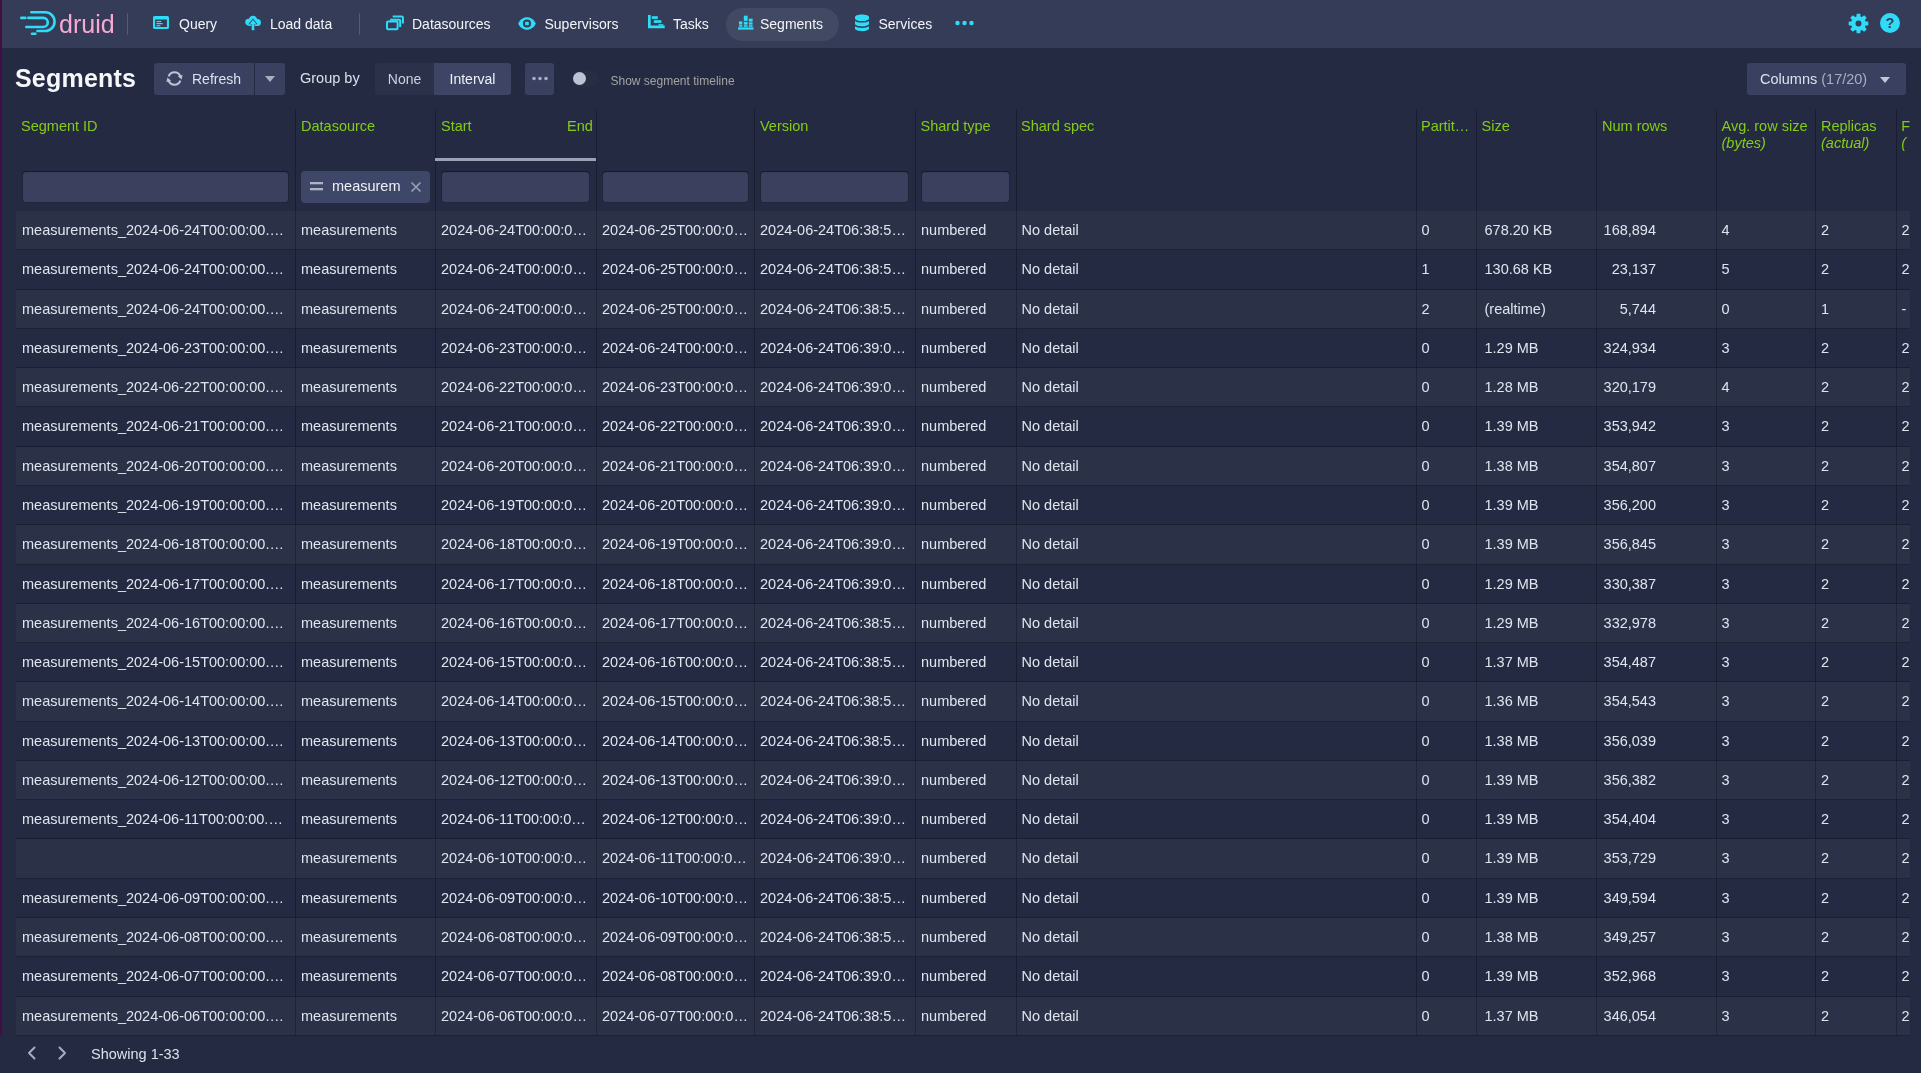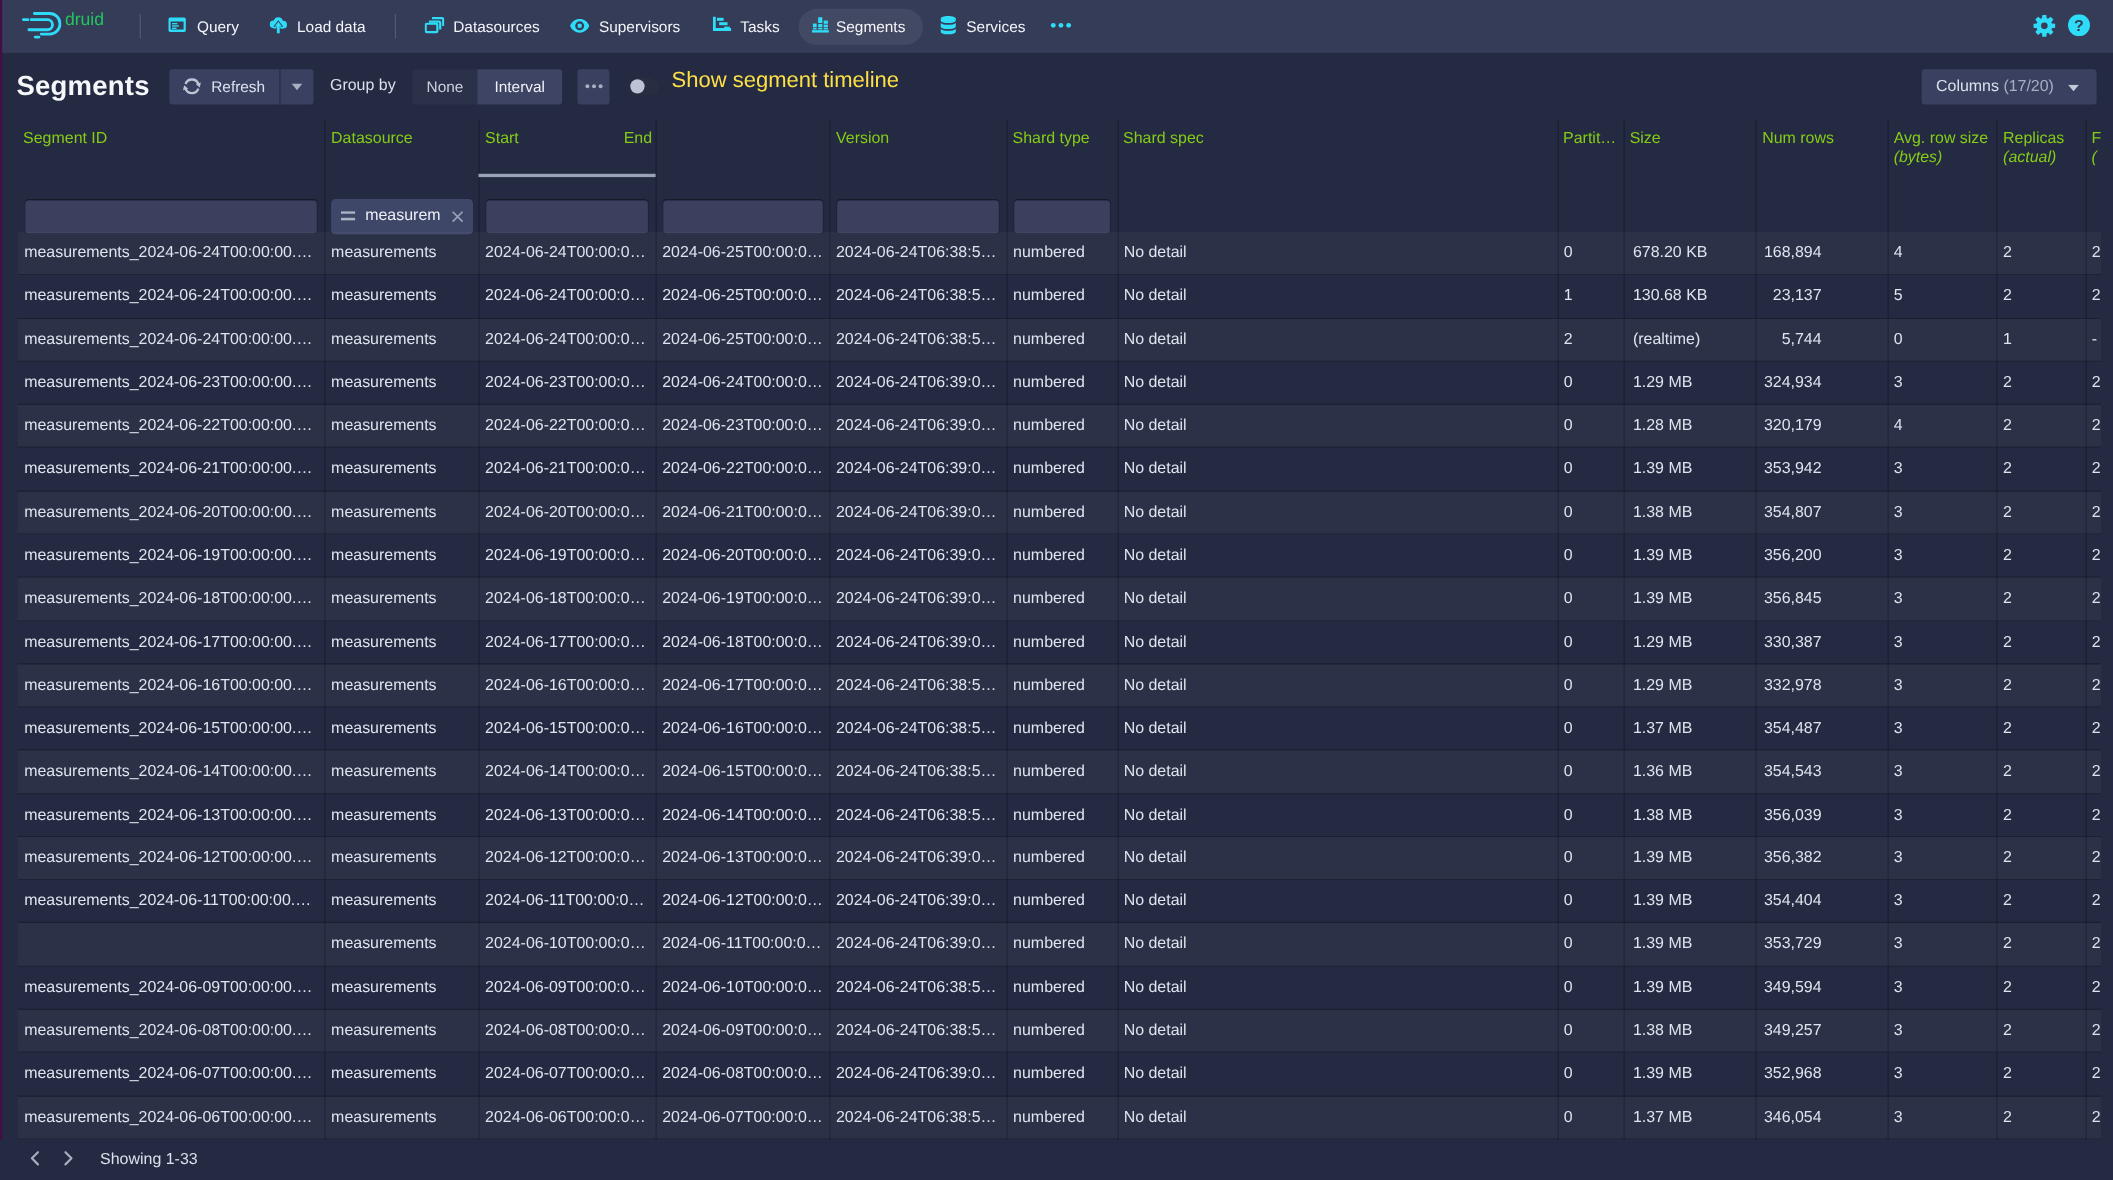--- a/index.html
+++ b/index.html
@@ -20,29 +20,29 @@
    color:#dde1ec; font-size:14px; }
 #btn-refresh { left:154px; width:100px; border-radius:3px 0 0 3px; }
 #btn-caret { left:255px; width:30px; border-radius:0 3px 3px 0; }
 #lbl-group { position:absolute; left:300px; top:21.5px; font-size:14.5px; color:#dce0eb; }
 #btn-none { left:375px; width:59px; background:#2b3149; border-radius:3px 0 0 3px; color:#ccd1df; }
 #btn-interval { left:434px; width:77px; background:#3d4464; border-radius:0 3px 3px 0; color:#eef1f7; }
 #btn-dots { left:525px; width:29px; }
 .btn .lab { position:absolute; top:8px; width:100%; text-align:center; }
 #switch-track { position:absolute; left:571.5px; top:22.5px; width:27.5px; height:16px; border-radius:8px; background:#282d41; }
 #switch-knob { position:absolute; left:572.7px; top:23.9px; width:13.4px; height:13.4px; border-radius:6.7px; background:#bcc3d4; }
-#lbl-timeline { position:absolute; left:610.5px; top:14px; font-size:20px; color:#fde047; }
+#lbl-timeline { position:absolute; left:610.5px; top:26px; font-size:12px; color:#a3a3a3; }
 #btn-cols { left:1747px; width:159px; top:15px; }
 
 #table { position:absolute; left:0; top:107px; width:1921px; height:929px; }
 .vline { position:absolute; top:2px; bottom:0; width:1px; background:rgba(9,13,25,0.42); }
 .hcell { position:absolute; top:11px; font-size:14.5px; color:#84cc16; }
 .hcell .sub { font-style:italic; display:block; margin-top:1px; }
 #sortbar { position:absolute; left:435px; top:51px; width:161px; height:3px; background:#9aa2b8; }
-#fltrow { position:absolute; left:0; top:64px; width:1684px; height:50px; }
+#fltrow { position:absolute; left:0; top:54px; width:1684px; height:50px; }
 .flt { position:absolute; top:10px; height:32px; background:#3a405e; border-radius:4px;
   box-shadow: inset 0 0 0 1px rgba(12,16,28,0.55), inset 0 1px 1px rgba(12,16,28,0.55); }
 #ftag { background:#3f4768; box-shadow:none; }
 .row { position:absolute; left:16px; width:1894px; overflow:hidden; height:39.28px; border-bottom:1px solid rgba(15,19,33,0.5); }
 .row.odd { background:rgba(255,255,255,0.035); }
 .c { position:absolute; top:0; height:100%; line-height:38.3px; font-size:14.5px; color:#e0e4ee;
    padding-left:6px; white-space:nowrap; overflow:hidden; }
 .c0{left:0px;width:279px}
 .c1{left:279px;width:140px}
 .c2{left:419px;width:161px}
@@ -70,21 +70,21 @@
 <div id="nav">
 
   <svg class="abs" style="left:20px;top:9px" width="36" height="28" viewBox="0 0 36 28">
     <g fill="none" stroke="#2fdcf7" stroke-width="2.6" stroke-linecap="round">
       <path d="M11.3 3.3 H25.2 A 9.3 9.3 0 0 1 25.2 22 H17.5"></path>
       <path d="M8.3 8.9 H23.2 A 4.55 4.55 0 0 1 23.2 18 H6.3"></path>
       <path d="M1.3 8.9 H5.3"></path>
       <path d="M12.0 24.7 H15.4"></path>
     </g>
   </svg>
-  <div class="abs" style="left:59px;top:10px;font-size:16px;color:#22c55e;">druid</div>
+  <div class="abs" style="left:59px;top:10px;font-size:25px;color:#f9a8d4;">druid</div>
   <div class="sep" style="left:127px"></div>
   <div class="sep" style="left:359px"></div>
   <div class="navitem" style="left:153px">
       <svg width="16" height="15" viewBox="0 0 16 15">
         <path class="cyan" fill-rule="evenodd" d="M0 2.6 a1.6 1.6 0 0 1 1.6-1.6 h12.8 A1.6 1.6 0 0 1 16 2.6 v9.8 a1.6 1.6 0 0 1-1.6 1.6 H1.6 A1.6 1.6 0 0 1 0 12.4 Z M2.1 4.6 h11.8 v7.3 H2.1 Z"></path>
         <rect class="cyan" x="3.4" y="5.9" width="4.8" height="1.25"></rect>
         <rect class="cyan" x="3.4" y="8.0" width="6.2" height="1.25"></rect>
         <rect class="cyan" x="3.4" y="10.1" width="4.0" height="1.25"></rect>
       </svg>
       <span class="txt" style="left:26px">Query</span>

